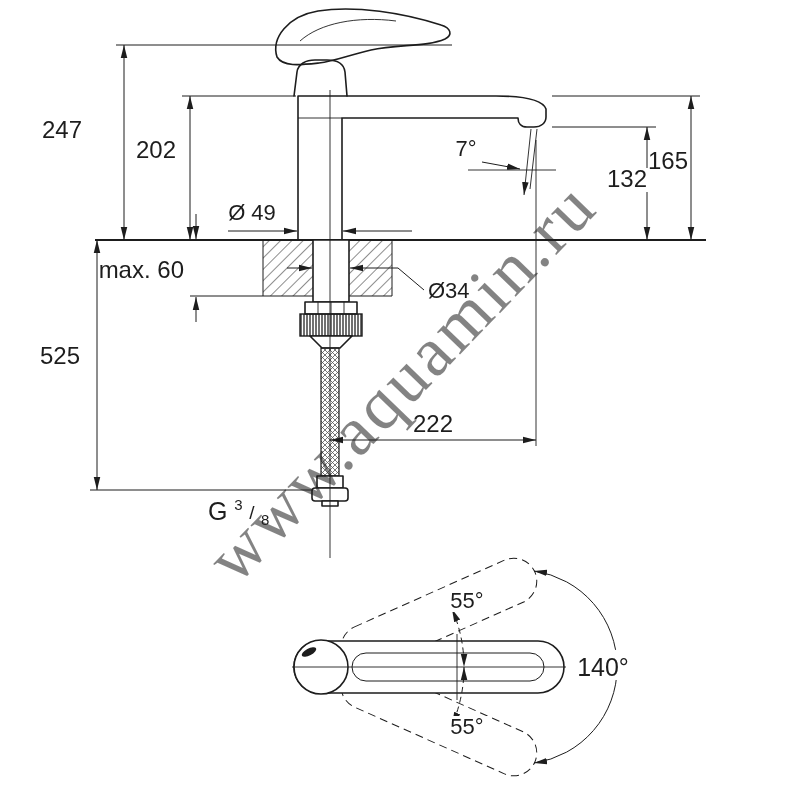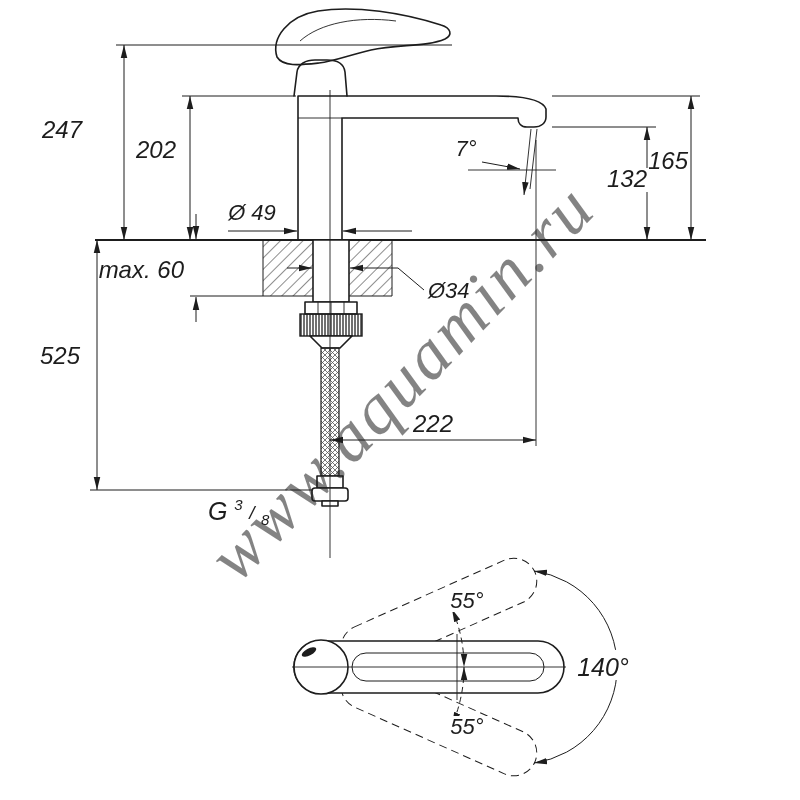--- a/index.html
+++ b/index.html
@@ -1,16 +1,16 @@
 <!DOCTYPE html>
 <html><head>
 <meta charset="utf-8">
 <style>
   html,body{margin:0;padding:0;background:#fff;}
-  .canvas{width:800px;height:800px;position:relative;background:#fff;overflow:hidden;font-style:italic;}
+  .canvas{width:800px;height:800px;position:relative;background:#fff;overflow:hidden;}
   svg text{font-family:"Liberation Sans", sans-serif;fill:#1d1d1d;font-size:24px;}
   svg text.small{font-size:22px;}
   svg text.big{font-size:25px;}
   .o  {stroke:#1d1d1d;stroke-width:1.6;fill:none;stroke-linejoin:round;stroke-linecap:round;}
   .of {stroke:#1d1d1d;stroke-width:1.6;fill:#fff;stroke-linejoin:round;}
   .dim{stroke:#1d1d1d;stroke-width:1;fill:none;}
   .thin{stroke:#1d1d1d;stroke-width:0.9;fill:none;}
   .thick{stroke:#1d1d1d;stroke-width:2;fill:none;}
   .dash{stroke-dasharray:8 5;}
   .dash2{stroke-dasharray:6 4;}

